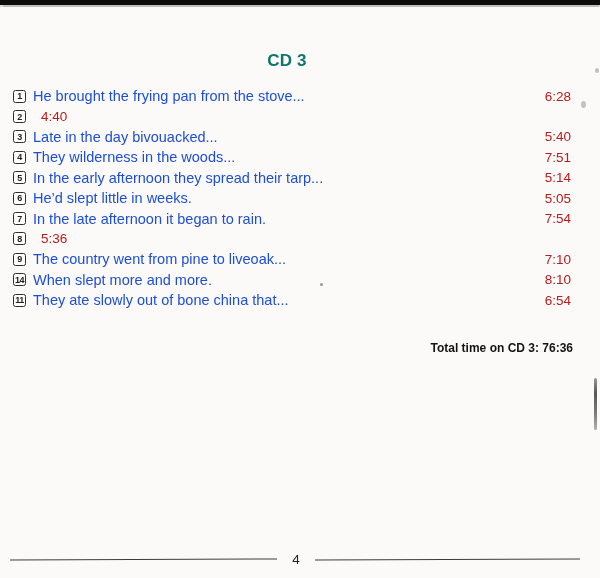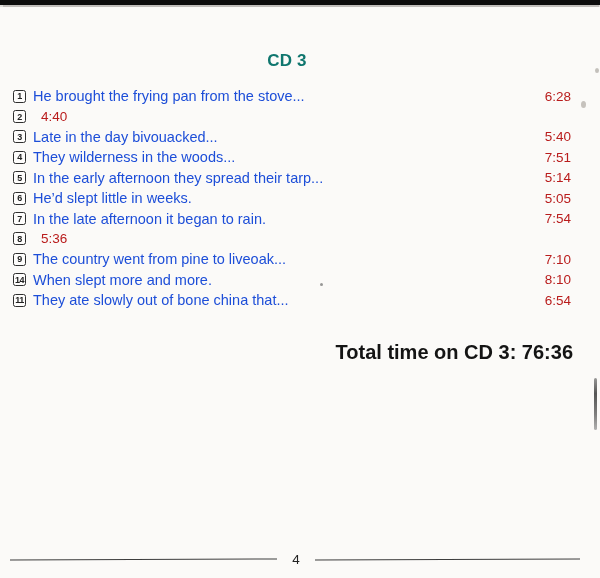--- a/index.html
+++ b/index.html
@@ -45,21 +45,21 @@
     white-space:nowrap;
     color:#1d4ed8;
   }
   .track-time{
     flex:none;margin-left:8px;
     font-size:13.5px;
     color:#b91c1c;
   }
   .total-line{
     position:absolute;top:341px;right:27px;
-    font-size:20px;font-weight:bold;
+    font-size:12px;font-weight:bold;
     color:#141414;
   }
   .footer{
     position:absolute;top:548px;left:0;width:600px;height:22px;
     display:flex;align-items:center;
   }
   .rule-left{
     width:267px;margin-left:10px;height:0;
     border-top:1.6px solid #3d3d3d;
     transform:rotate(-0.25deg);

